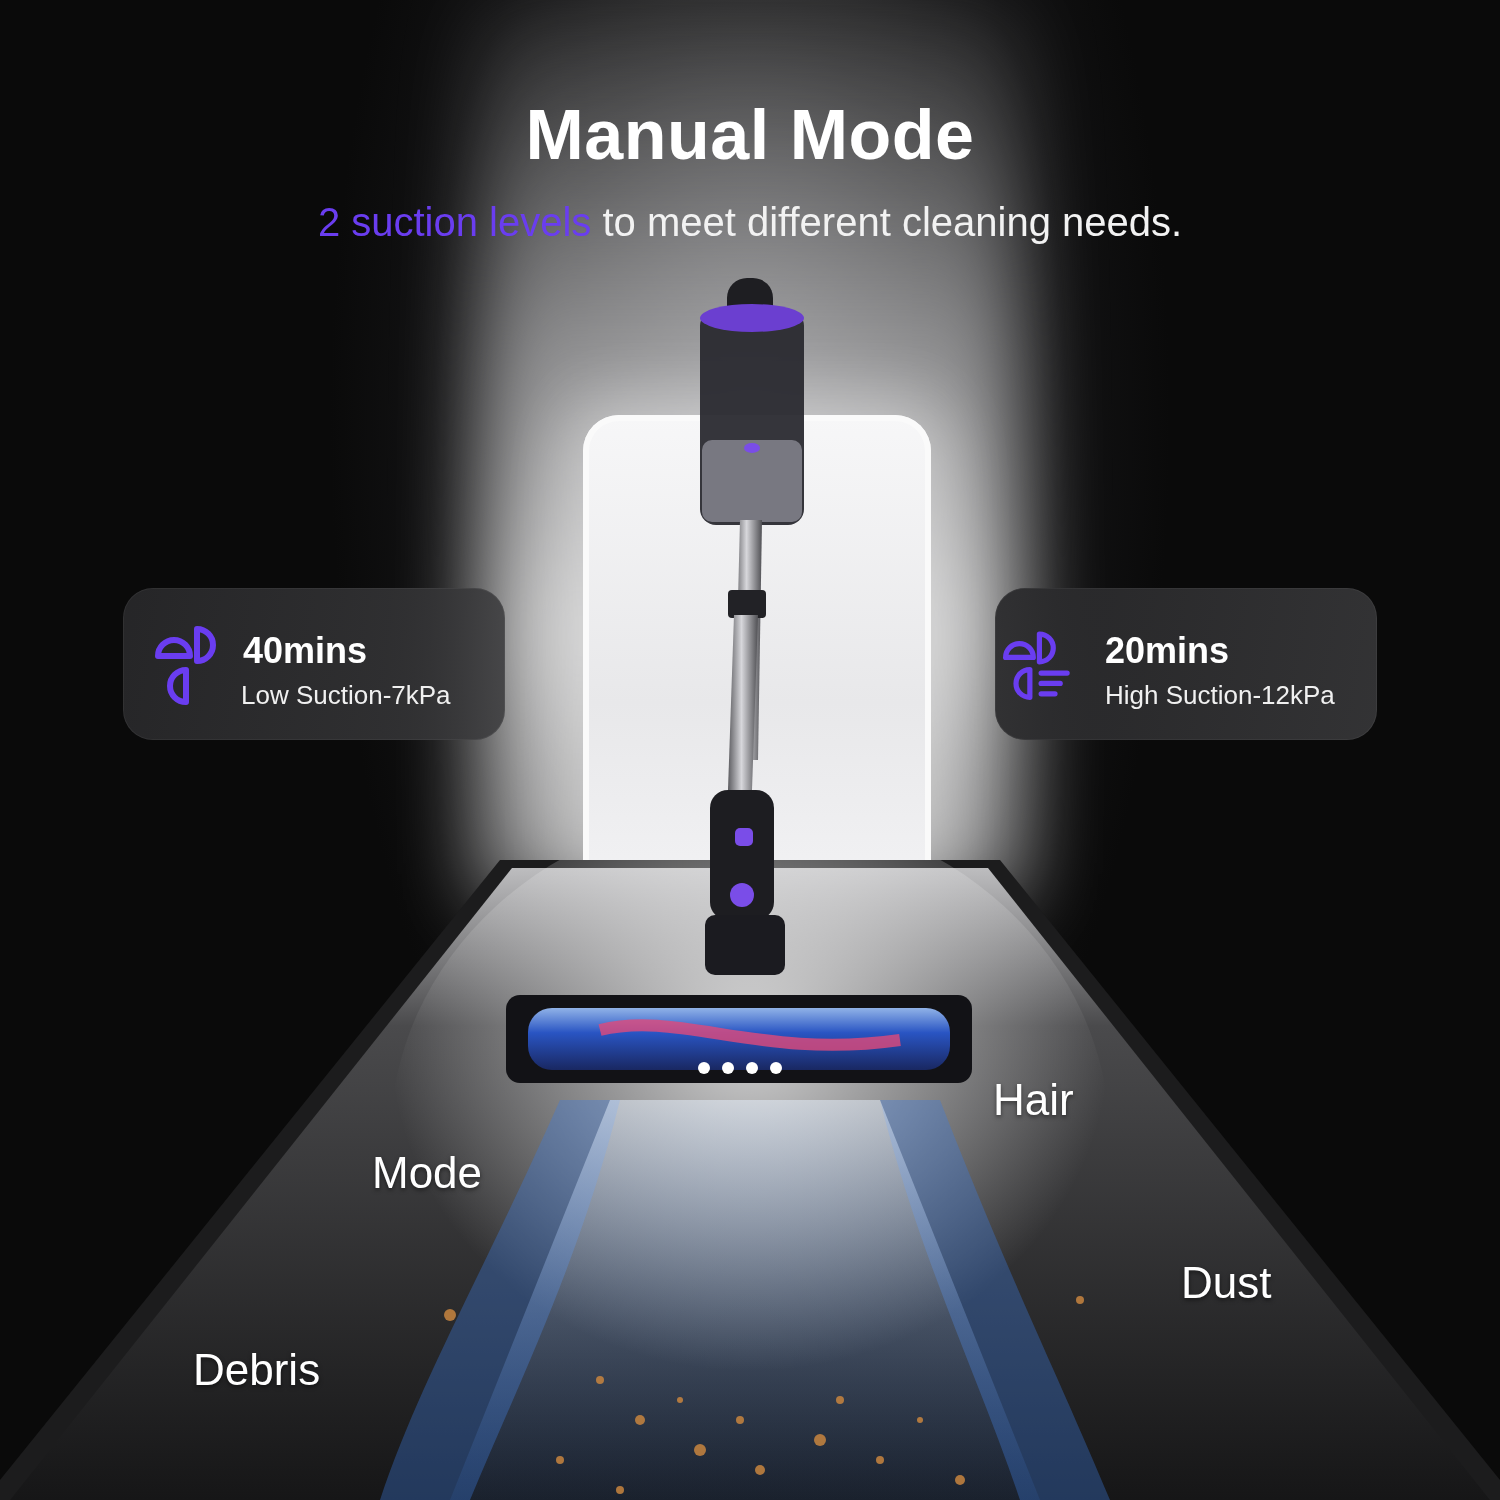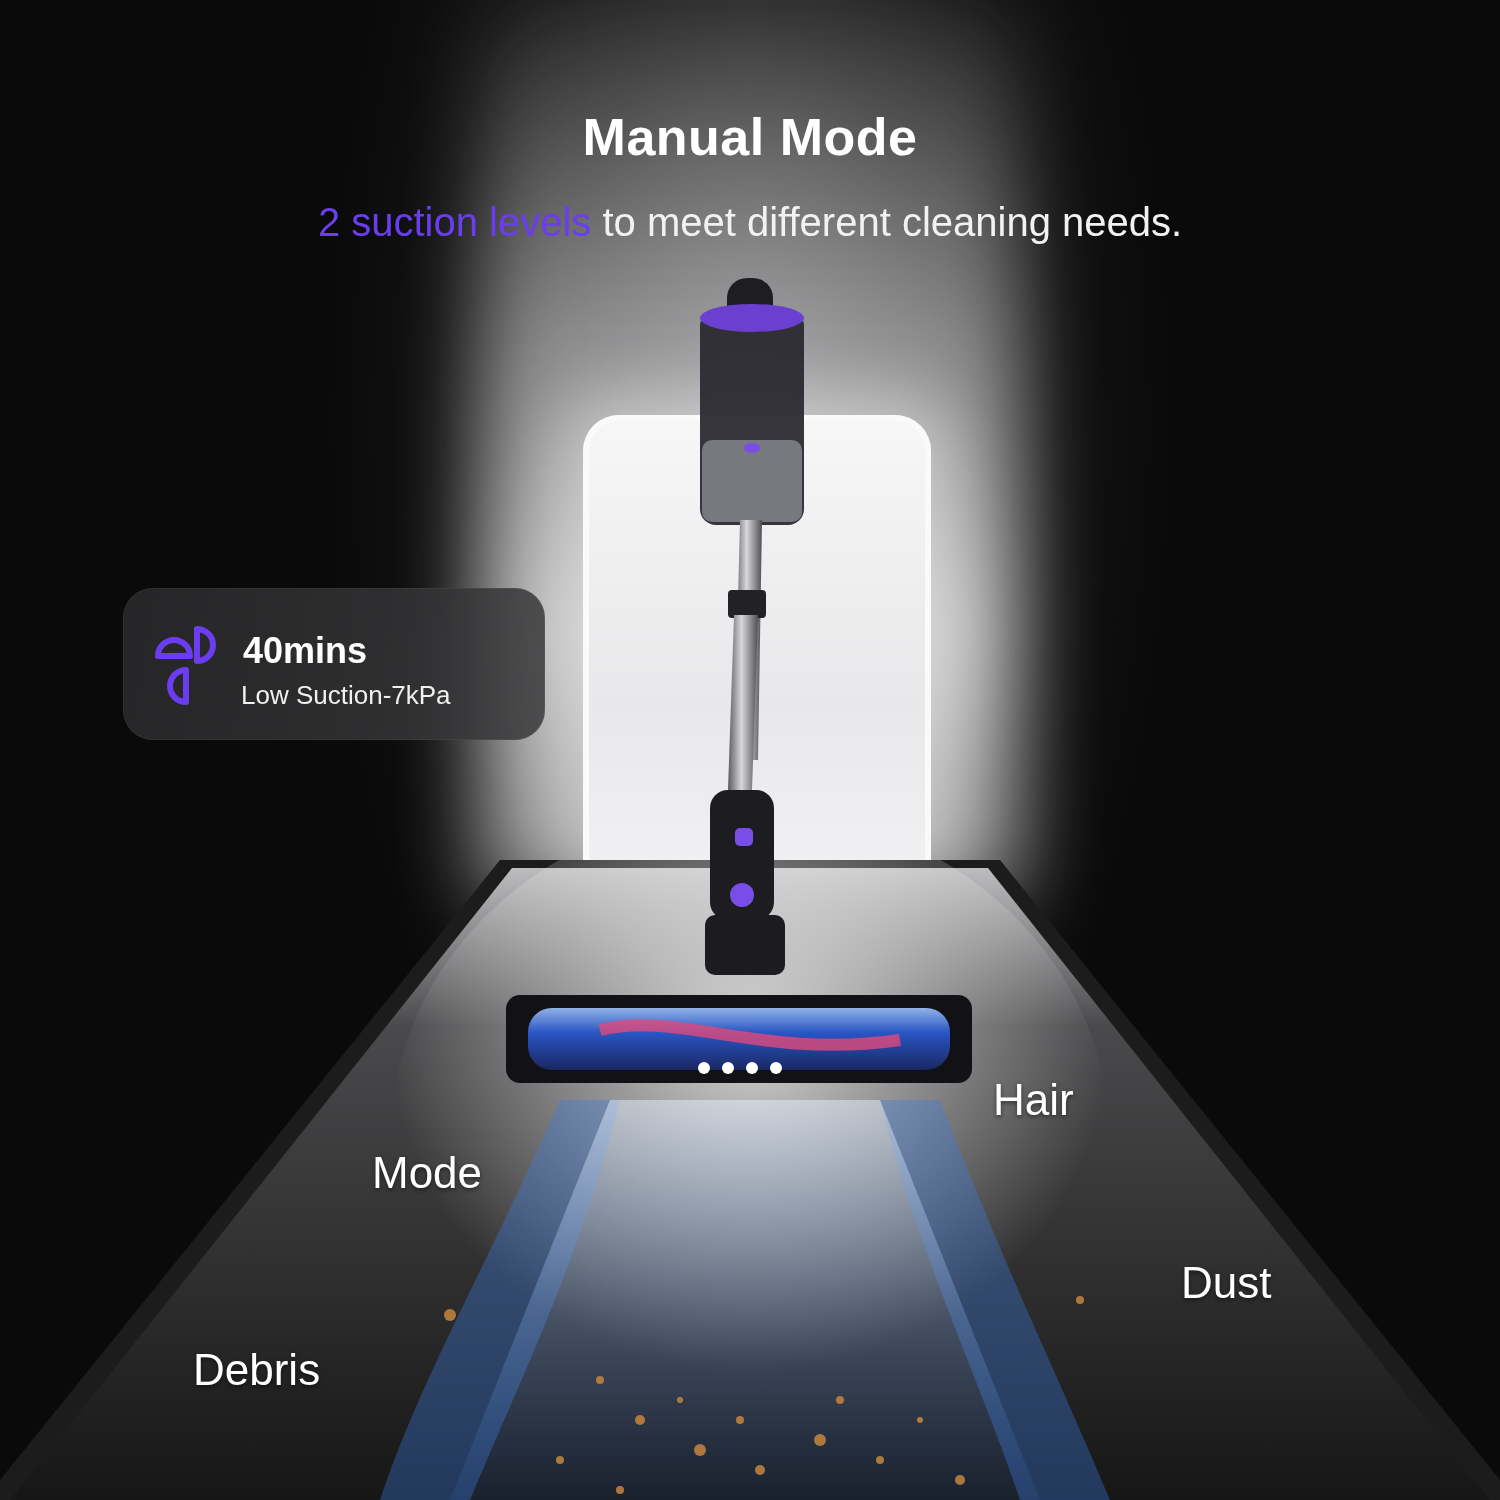--- a/index.html
+++ b/index.html
@@ -10,27 +10,27 @@
     background: linear-gradient(to bottom, rgba(255,255,255,0.05) 0%, rgba(230,230,232,0.55) 40%, rgba(255,255,255,0.75) 70%, rgba(255,255,255,0.55) 100%);
     filter: blur(40px); }
   .door { position: absolute; left: 583px; top: 415px; width: 348px; height: 480px; border-radius: 36px 36px 0 0;
     background: linear-gradient(to bottom, #f7f7f8, #e8e8ea 60%, #f2f2f4);
     box-shadow: 0 0 60px 20px rgba(255,255,255,0.35), inset 0 0 0 6px #fafafa; }
   
   .floor { position: absolute; left: 0; top: 860px; width: 1500px; height: 640px; }
   .floor svg { width: 100%; height: 100%; display: block; }
 
   .title { position: absolute; top: 95px; left: 0; width: 1500px; text-align: center; color: #ffffff;
-    font-weight: 700; font-size: 52px; letter-spacing: 0.5px; margin-top: 12px; }
+    font-weight: 700; font-size: 70px; letter-spacing: 0.5px; }
   .subtitle { position: absolute; top: 200px; left: 0; width: 1500px; text-align: center; color: #f2f2f2; font-size: 40px; }
   .subtitle .accent { color: #6a3df0; margin-top: 25px; }
 
   .card { position: absolute; top: 588px; width: 382px; height: 152px; border-radius: 30px;
     background: linear-gradient(100deg, rgba(40,40,42,0.92), rgba(58,58,60,0.85));
-    box-shadow: inset 0 0 0 1px rgba(255,255,255,0.05); padding-left: 40px; }
+    box-shadow: inset 0 0 0 1px rgba(255,255,255,0.05); }
   .card.left { left: 123px; }
   .card.right { left: 995px; }
   .card .icon { position: absolute; left: 32px; top: 38px; width: 78px; height: 82px; }
   .card.right .icon { left: 8px; }
   .card .mins { position: absolute; left: 120px; top: 42px; color: #ffffff; font-weight: 700; font-size: 36px; }
   .card .desc { position: absolute; left: 118px; top: 92px; color: #f0f0f0; font-size: 26px; }
   .card.right .mins, .card.right .desc { left: 110px; }
 
   .label { position: absolute; color: #ffffff; font-weight: 400; font-size: 44px;
     text-shadow: 0 2px 4px rgba(0,0,0,0.5); }
@@ -137,18 +137,32 @@
       <g fill="none" stroke="#6a3df0" stroke-width="6" stroke-linejoin="round">
         <path d="M3 30 A 16 16 0 0 1 35 30 Z"></path>
         <path d="M42 3 A 16 16 0 0 1 42 35 Z"></path>
         <path d="M31 44 A 16 16 0 0 0 31 76 Z"></path>
       </g>
     </svg>
     <div class="mins">40mins</div>
     <div class="desc">Low Suction-7kPa</div>
   </div>
 
+  <div class="card right">
+    <svg class="icon" viewBox="0 0 90 82">
+      <g fill="none" stroke="#6a3df0" stroke-width="6" stroke-linejoin="round" stroke-linecap="round">
+        <path d="M3 30 A 16 16 0 0 1 35 30 Z"></path>
+        <path d="M42 3 A 16 16 0 0 1 42 35 Z"></path>
+        <path d="M31 44 A 16 16 0 0 0 31 76 Z"></path>
+        <line x1="44" y1="48" x2="74" y2="48"></line>
+        <line x1="44" y1="60" x2="66" y2="60"></line>
+        <line x1="44" y1="72" x2="60" y2="72"></line>
+      </g>
+    </svg>
+    <div class="mins">20mins</div>
+    <div class="desc">High Suction-12kPa</div>
+  </div>
 
   <div class="label" style="left:993px; top:1075px;">Hair</div>
   <div class="label" style="left:372px; top:1148px;">Mode</div>
   <div class="label" style="left:1181px; top:1258px;">Dust</div>
   <div class="label" style="left:193px; top:1345px;">Debris</div>
 </div>
 
 </body></html>

